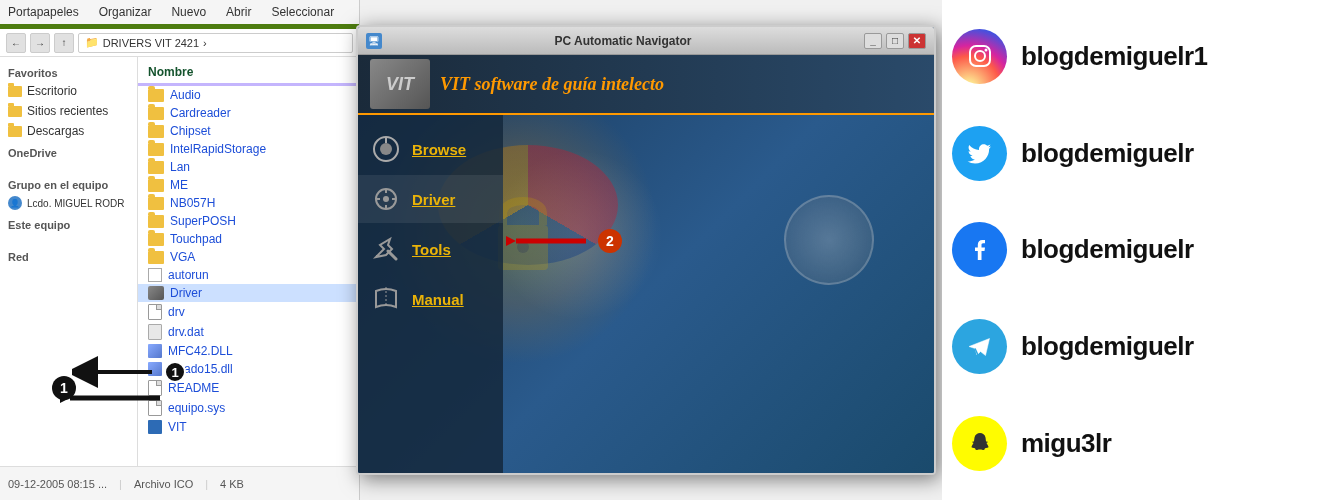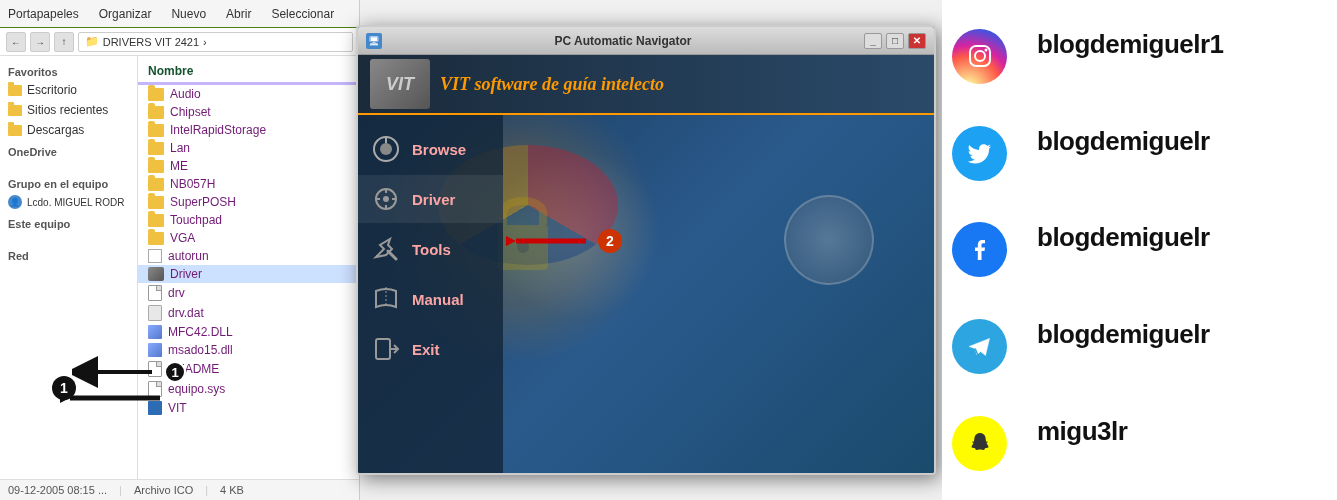--- a/index.html
+++ b/index.html
@@ -18,21 +18,21 @@
       top: 0; left: 0;
       width: 360px;
       height: 500px;
       background: #fff;
       border-right: 1px solid #ccc;
       display: flex;
       flex-direction: column;
     }
     .explorer-toolbar {
       background: #f5f5f5;
-      border-bottom: 1px solid #4d7c0f;
+      border-bottom: 5px solid #4d7c0f;
       height: 28px;
       display: flex;
       align-items: center;
       padding: 12px 8px;
       gap: 20px;
       font-size: 12px;
       color: #333;
     }
     .explorer-toolbar span { cursor: pointer; }
 
@@ -130,21 +130,21 @@
       color: #14532d;
       font-weight: 600;
       border-bottom: 3px solid #c4b5fd;
     }
     .file-item {
       display: flex;
       align-items: center;
       padding: 2px 10px;
       gap: 6px;
       font-size: 12px;
-      color: #701a75;
+      color: #1d4ed8;
       cursor: pointer;
     }
     .file-item.selected { background: #cce0ff; }
 
     .folder-icon {
       width: 16px; height: 13px;
       background: #f0c040;
       border-radius: 1px;
       position: relative;
       flex-shrink: 0;
@@ -204,21 +204,21 @@
     }
     .autorun-icon {
       width: 14px; height: 14px;
       background: #fff;
       border: 1px solid #aaa;
       flex-shrink: 0;
     }
 
     
     .status-bar {
-      height: 21px;
+      height: 34px;
       background: #f5f5f5;
       border-top: 1px solid #ddd;
       display: flex;
       align-items: center;
       padding: 0 8px;
       font-size: 11px;
       color: #555;
       gap: 12px;
     }
     .status-item {
@@ -346,23 +346,24 @@
       flex-direction: column;
       padding: 10px 0;
       gap: 2px;
     }
     .menu-item {
       display: flex;
       align-items: center;
       padding: 8px 12px;
       gap: 10px;
       cursor: pointer;
-      color: #fca5a5;
+      color: #eab308;
       font-size: 15px;
       font-weight: 600;
+      text-decoration: underline;
     }
     .menu-icon {
       width: 32px; height: 32px;
       display: flex; align-items: center; justify-content: center;
       font-size: 18px;
       flex-shrink: 0;
     }
 
     
     .social-panel {
@@ -371,21 +372,22 @@
       width: 395px;
       height: 500px;
       background: #fff;
       display: flex;
       flex-direction: column;
       justify-content: space-around;
       padding: 8px 10px;
     }
     .social-item {
       display: flex;
-      gap: 30px;
+      align-items: center;
+      gap: 14px;
     }
     .social-circle {
       width: 55px; height: 55px;
       border-radius: 50%;
       display: flex; align-items: center; justify-content: center;
       font-size: 28px;
       color: #fff;
       flex-shrink: 0;
     }
     .social-instagram { background: radial-gradient(circle at 30% 107%, #fdf497 0%, #fdf497 5%, #fd5949 45%, #d6249f 60%, #285AEB 90%); }
@@ -463,20 +465,24 @@
       <div style="height:12px;"></div>
       <div class="sidebar-section-title">Red</div>
     </div>
 
     <div class="file-list-panel">
       <div class="file-list-header">Nombre</div>
 
       <div class="file-item">
         <div class="folder-icon"></div>
         <span>Audio</span>
+      </div>
+      <div class="file-item">
+        <div class="folder-icon"></div>
+        <span>Cardreader</span>
       </div>
       <div class="file-item">
         <div class="folder-icon"></div>
         <span>Chipset</span>
       </div>
       <div class="file-item">
         <div class="folder-icon"></div>
         <span>IntelRapidStorage</span>
       </div>
       <div class="file-item">
@@ -638,30 +644,20 @@
       </div>
       <div class="menu-item">
         <div class="menu-icon">
           <svg width="28" height="28" viewBox="0 0 28 28">
             <path d="M4,6 Q14,2 24,6 L24,22 Q14,18 4,22 Z" fill="none" stroke="#999" stroke-width="2"></path>
             <line x1="14" y1="2" x2="14" y2="22" stroke="#999" stroke-width="1" stroke-dasharray="2"></line>
           </svg>
         </div>
         <span>Manual</span>
       </div>
-      <div class="menu-item">
-        <div class="menu-icon">
-          <svg width="28" height="28" viewBox="0 0 28 28">
-            <rect x="4" y="4" width="14" height="20" rx="2" fill="none" stroke="#999" stroke-width="2"></rect>
-            <line x1="18" y1="14" x2="26" y2="14" stroke="#999" stroke-width="2"></line>
-            <polyline points="22,10 26,14 22,18" fill="none" stroke="#999" stroke-width="2"></polyline>
-          </svg>
-        </div>
-        <span>Exit</span>
-      </div>
     </div>
 
     <div style="position:absolute;top:108px;left:148px;z-index:50;display:flex;align-items:center;">
 
       <svg width="90" height="36" viewBox="0 0 90 36">
         <defs>
           <marker id="ah2" markerWidth="8" markerHeight="8" refX="0" refY="4" orient="auto">
             <path d="M8,0 L0,4 L8,8 Z" fill="#cc0000"></path>
           </marker>
         </defs>

